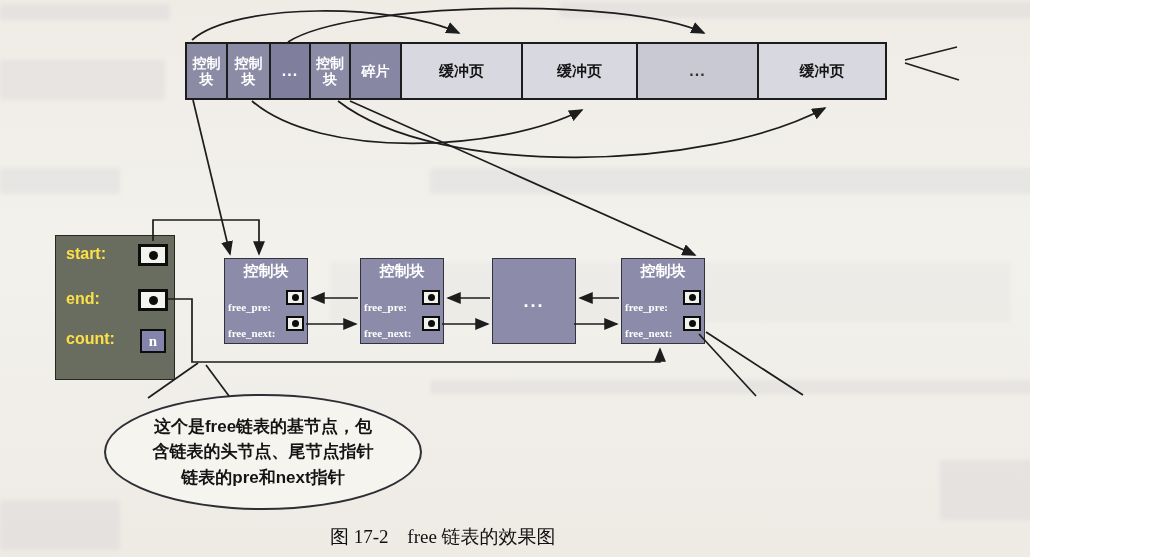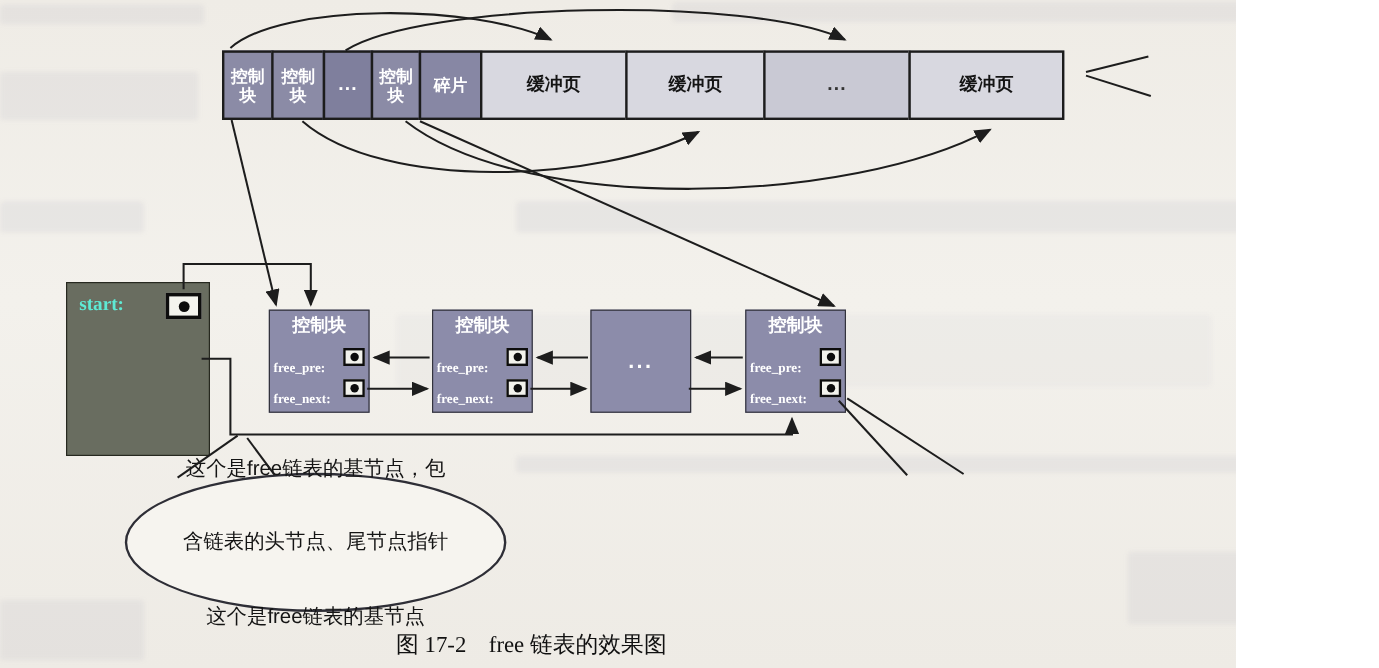--- a/index.html
+++ b/index.html
@@ -20,29 +20,29 @@
   .seg-cdots{background:#7f7f9d;color:#fff;font-size:16px;letter-spacing:1px;}
   .seg-frag{background:#8787a4;color:#fff;font-size:14px;}
   .seg-buffer{background:#d8d8e0;color:#141414;font-size:15px;text-align:center;}
   .seg-bdots{background:#c9c9d4;color:#333;font-size:16px;letter-spacing:1px;}
 
   
   .bubble{position:absolute;border:2px solid #2e2e36;border-radius:50%;
           background:#f6f4ef;display:flex;flex-direction:column;
           align-items:center;justify-content:center;text-align:center;color:#141414;}
   #bubble-bufferpool{left:955px;top:23px;width:188px;height:73px;font-size:15px;font-weight:bold;}
-  #bubble-basenode{left:104px;top:394px;width:314px;height:112px;font-size:17px;font-weight:normal;line-height:1.5;gap:36px;}
+  #bubble-basenode{left:104px;top:394px;width:314px;height:112px;font-size:17px;font-weight:bold;line-height:1.5;}
   #bubble-controlblock{left:656px;top:394px;width:248px;height:72px;font-size:16px;font-weight:bold;line-height:1.4;}
 
   
   #base-node{position:absolute;left:55px;top:235px;width:120px;height:145px;
              background:#696d60;border:1.5px solid #26281f;box-sizing:border-box;}
   .bn-row{position:absolute;left:0;width:100%;height:24px;}
-  .bn-label{position:absolute;left:10px;top:1px;font-family:Liberation Serif, serif;
-            font-weight:600;font-size:16px;color:#5eead4;}
+  .bn-label{position:absolute;left:10px;top:1px;font-family:Liberation Sans, sans-serif;
+            font-weight:600;font-size:16px;color:#fde047;}
   .ptr{position:absolute;left:82px;top:0;width:30px;height:22px;background:#f4f4ee;
        border:3px solid #0d0d0d;box-sizing:border-box;display:flex;align-items:center;justify-content:center;}
   .ptr .dot{width:9px;height:9px;border-radius:50%;background:#0d0d0d;}
   .count-box{position:absolute;left:84px;top:0;width:26px;height:24px;background:#8383ab;
        border:2.5px solid #0d0d0d;box-sizing:border-box;display:flex;align-items:center;justify-content:center;
        color:#fff;font-family:"Liberation Serif",serif;font-weight:bold;font-size:15px;}
 
   
   .cblock{position:absolute;top:258px;width:84px;height:86px;background:#8c8caa;
           border:1.5px solid #33333d;box-sizing:border-box;}
@@ -95,20 +95,30 @@
   </div>
 
 
   <div id="base-node">
     <div class="bn-row" style="top:8px">
       <span class="bn-label">start:</span>
       <span class="ptr">
           <span class="dot"></span>
         </span>
     </div>
+    <div class="bn-row" style="top:53px">
+      <span class="bn-label">end:</span>
+      <span class="ptr">
+          <span class="dot"></span>
+        </span>
+    </div>
+    <div class="bn-row" style="top:93px">
+      <span class="bn-label">count:</span>
+      <span class="count-box">n</span>
+    </div>
   </div>
 
   <div class="cblock" style="left:224px">
     <div class="cb-title">控制块</div>
     <div class="cb-row r1">
       <span class="cb-label">free_pre:</span>
       <span class="mini-ptr">
           <span class="dot"></span>
         </span>
     </div>
@@ -152,21 +162,21 @@
       <span class="cb-label">free_next:</span>
       <span class="mini-ptr">
           <span class="dot"></span>
         </span>
     </div>
   </div>
 
   <div class="bubble" id="bubble-basenode">
     <span>这个是free链表的基节点，包</span>
     <span>含链表的头节点、尾节点指针</span>
-    <span>这个是free链表的基节点</span>
+    <span>链表的pre和next指针</span>
   </div>
 
 
   <div id="caption">
     <span class="fig-no">图 17-2</span>
     <span>free 链表的效果图</span>
   </div>
 
   <svg id="wires" viewBox="0 0 1149 557">
     <defs>

